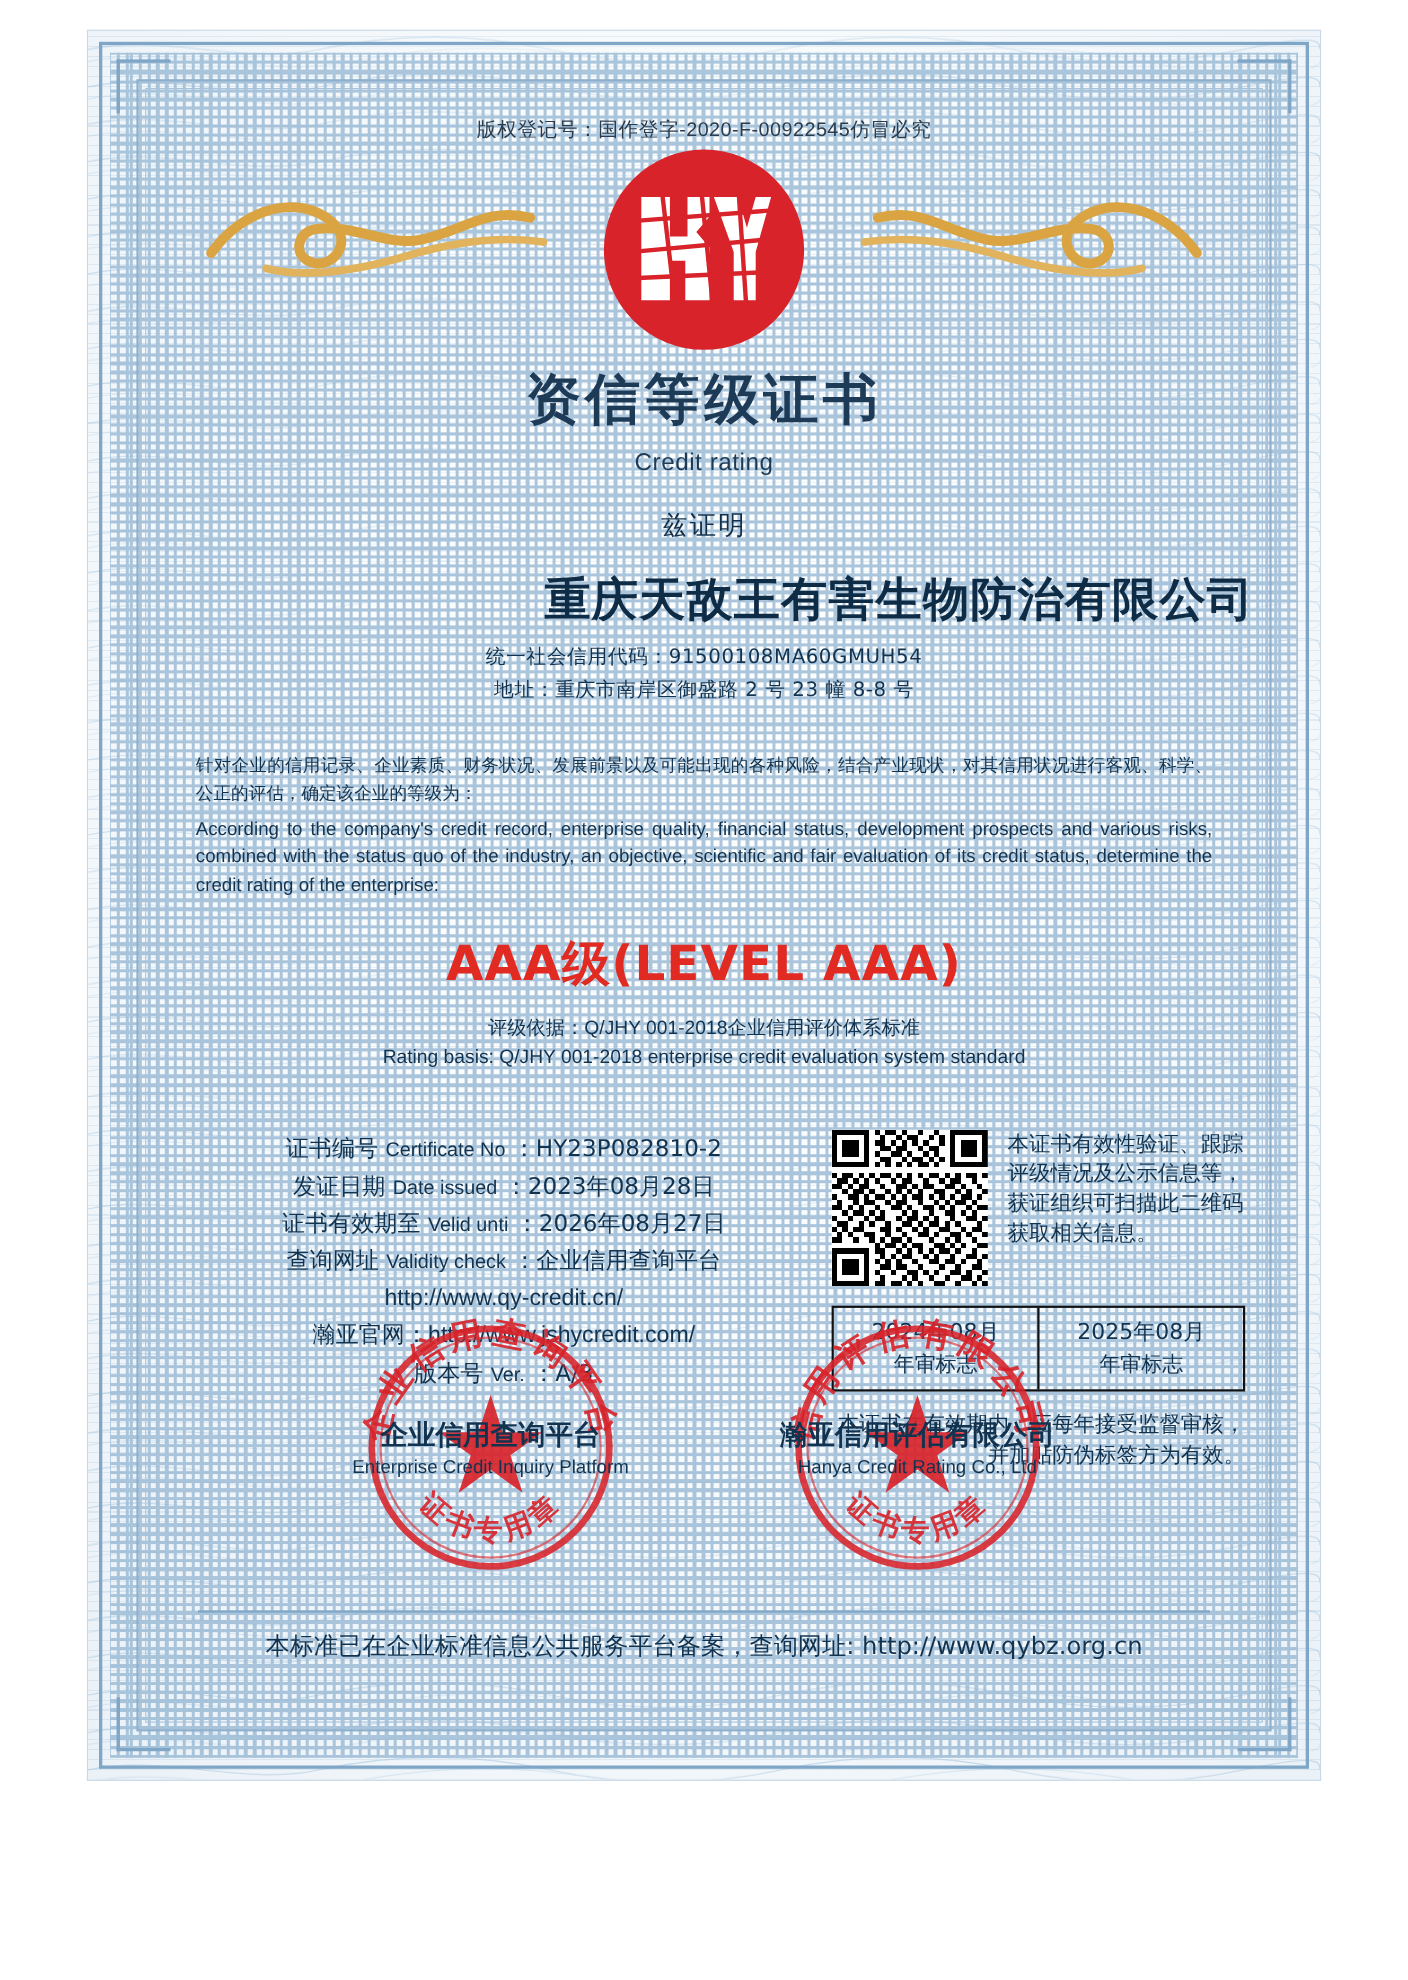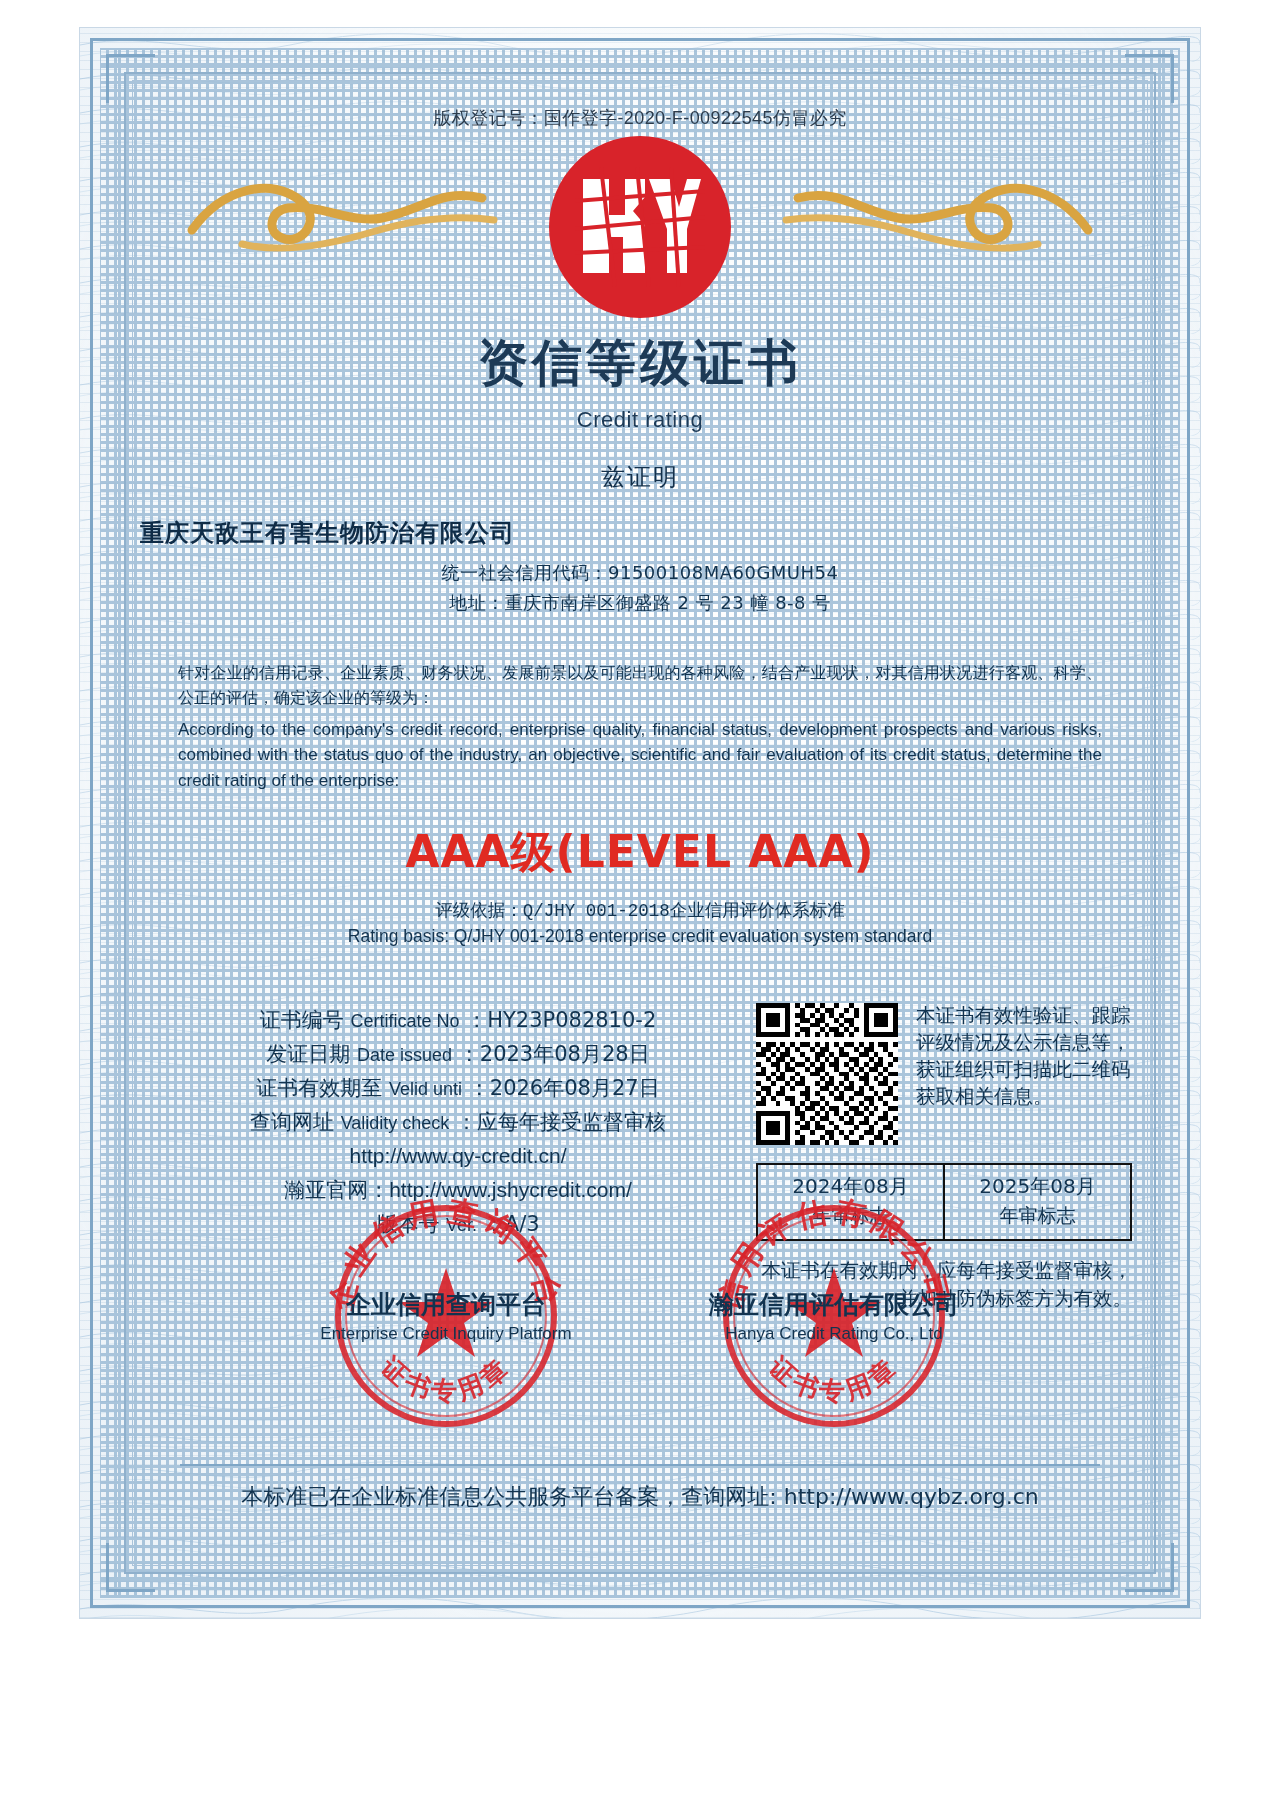--- a/index.html
+++ b/index.html
@@ -151,22 +151,22 @@
     font-family: "DejaVu Sans", sans-serif;
   }
   .certify-en {
     text-align: center;
     font-size: 19px;
     color: #13304b;
     margin-top: 4px;
   }
 
   .company-name {
-    text-align: left;
-    font-size: 24px;
+    text-align: right;
+    font-size: 42px;
     font-weight: 700;
     color: #0f2c47;
     margin-top: 24px;
     letter-spacing: 1px;
     font-family: "DejaVu Sans", sans-serif;
   }
   .company-meta {
     text-align: center;
     font-size: 18px;
     color: #12334f;
@@ -201,21 +201,21 @@
     color: #e02a22;
     margin-top: 30px;
     letter-spacing: 1px;
     font-family: "DejaVu Sans", sans-serif;
   }
   .basis-cn {
     text-align: center;
     font-size: 17.5px;
     color: #12334f;
     margin-top: 16px;
-    font-family: Liberation Mono, monospace;
+    font-family: Liberation Sans, sans-serif;
   }
   .basis-en {
     text-align: center;
     font-size: 17.5px;
     color: #12334f;
     margin-top: 4px;
   }
 
   
   .details-row {
@@ -438,21 +438,21 @@
           <span>：2023年08月28日</span>
         </div>
         <div class="detail-line">
           <span>证书有效期至</span>
           <span class="en">Velid unti</span>
           <span>：2026年08月27日</span>
         </div>
         <div class="detail-line">
           <span>查询网址</span>
           <span class="en">Validity check</span>
-          <span>：应每年接受监督审核</span>
+          <span>：企业信用查询平台</span>
         </div>
         <div class="detail-line url">http://www.qy-credit.cn/</div>
         <div class="detail-line url">瀚亚官网：http://www.jshycredit.com/</div>
         <div class="detail-line">
           <span>版本号</span>
           <span class="en">Ver.</span>
           <span>：A/3</span>
         </div>
       </div>
 

